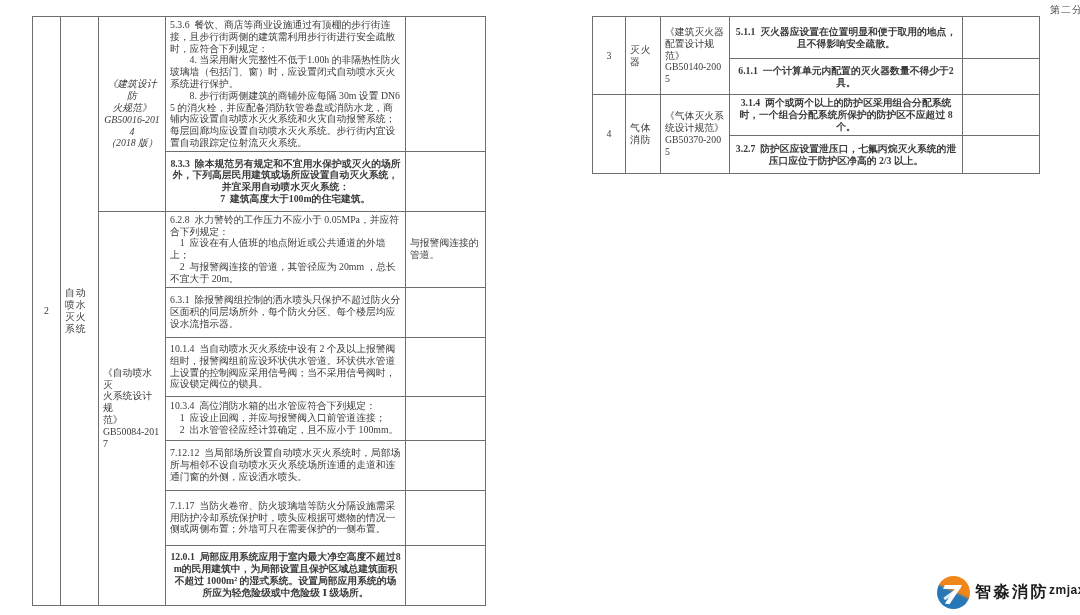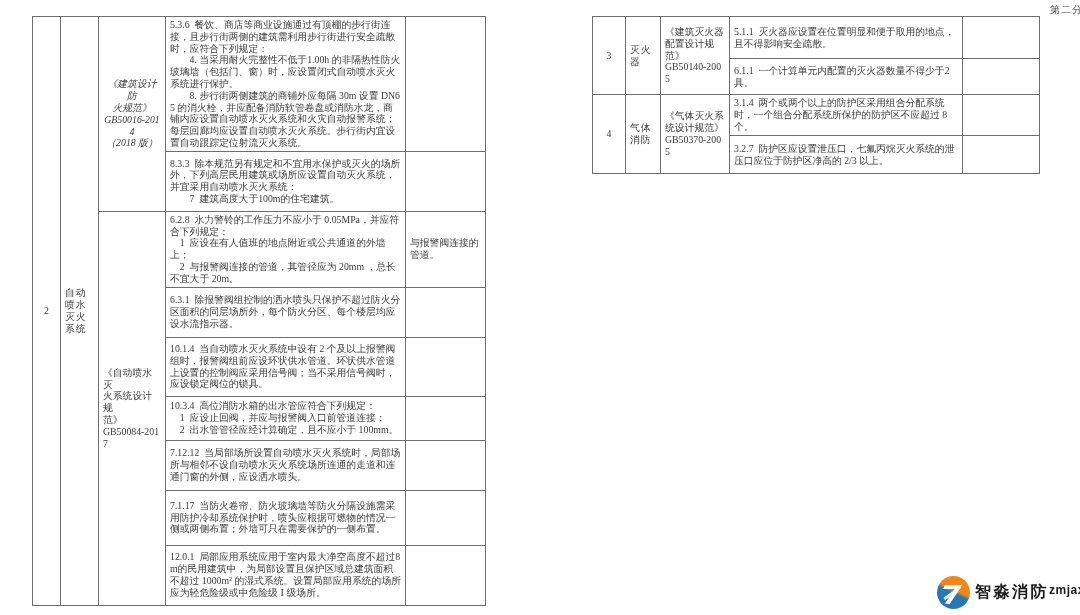--- a/index.html
+++ b/index.html
@@ -16,21 +16,21 @@
     color:#3a3a3a;vertical-align:middle;word-break:break-all;
   }
   #left-table{position:absolute;left:32px;top:16px;width:453px;}
   #right-table{position:absolute;left:592px;top:16px;width:447px;}
   td.serial{text-align:center;font-size:10px;}
   td.system{text-align:left;white-space:pre-line;letter-spacing:1px;}
   td.reg{white-space:pre-line;font-size:9.4px;line-height:12px;padding:2px 3px;}
   td.reg.center{text-align:center;font-style:italic;}
   td.clause{white-space:pre-wrap;vertical-align:top;padding:3px 4px;}
   td.clause.mid{vertical-align:middle;}
-  td.bold{font-weight:normal;color:#151515;}
+  td.bold{font-weight:bold;color:#151515;text-align:center;}
   td.note{font-size:9.8px;line-height:12.5px;padding:2px 5px;}
   
   .wm{
     position:absolute;left:856px;top:541px;display:flex;align-items:center;gap:6px;
   }
   .wm-text{
     font-size:27px;font-weight:bold;letter-spacing:3px;color:#e2e2e2;
     text-shadow:1px 1px 0 #f6f6f6,-1px -1px 0 #d9d9d9;
     font-family:"Liberation Sans","DejaVu Sans",sans-serif;white-space:nowrap;
   }

